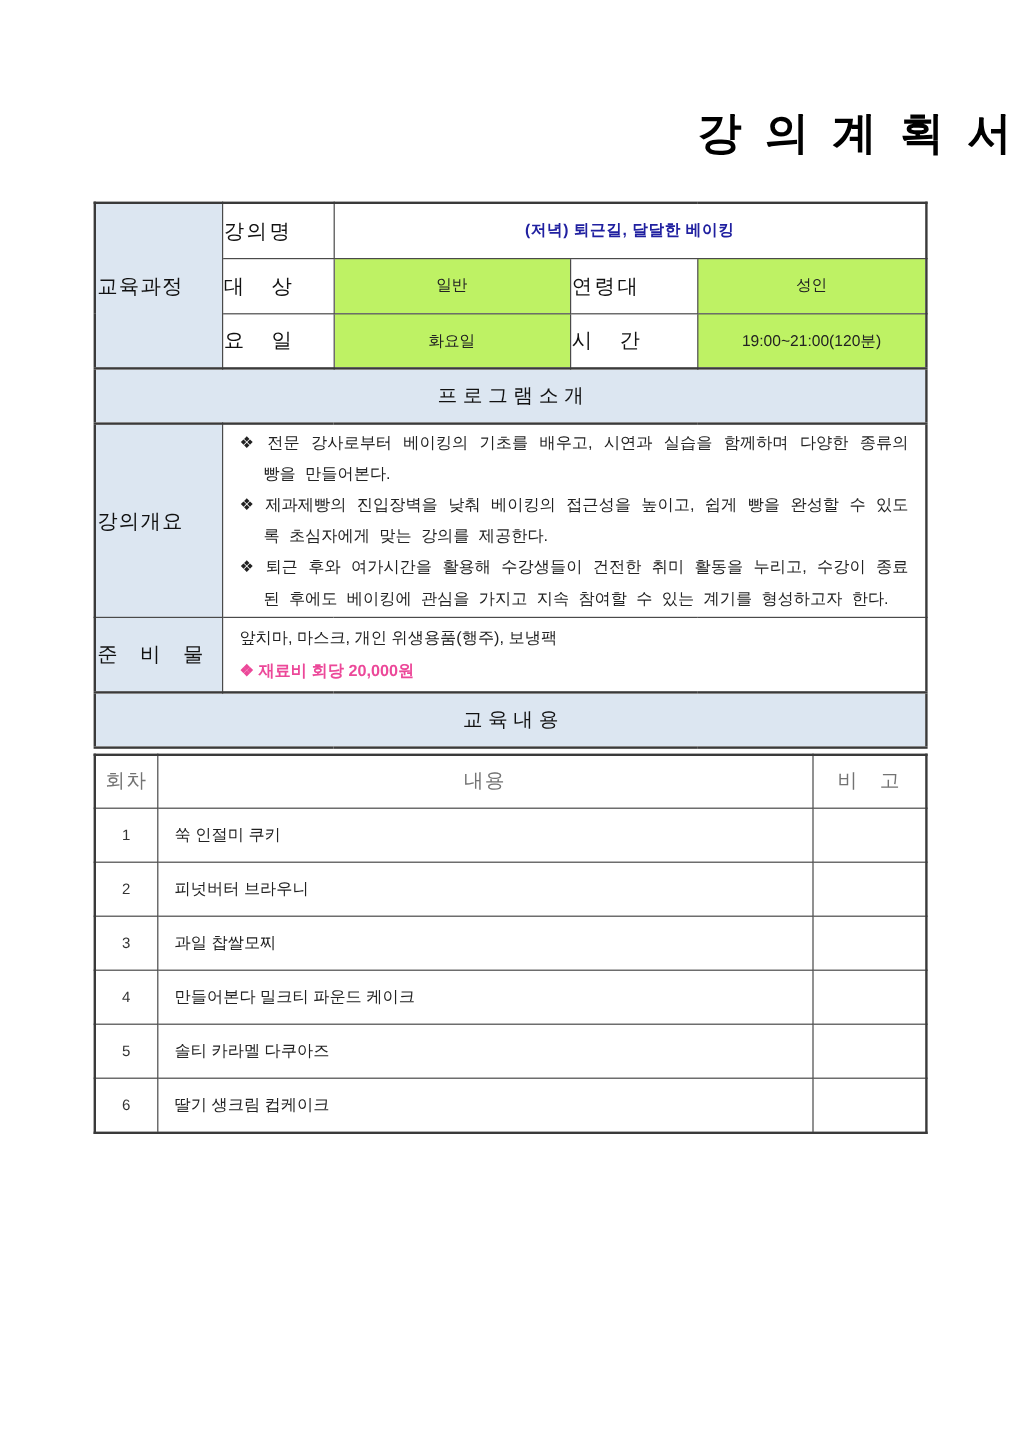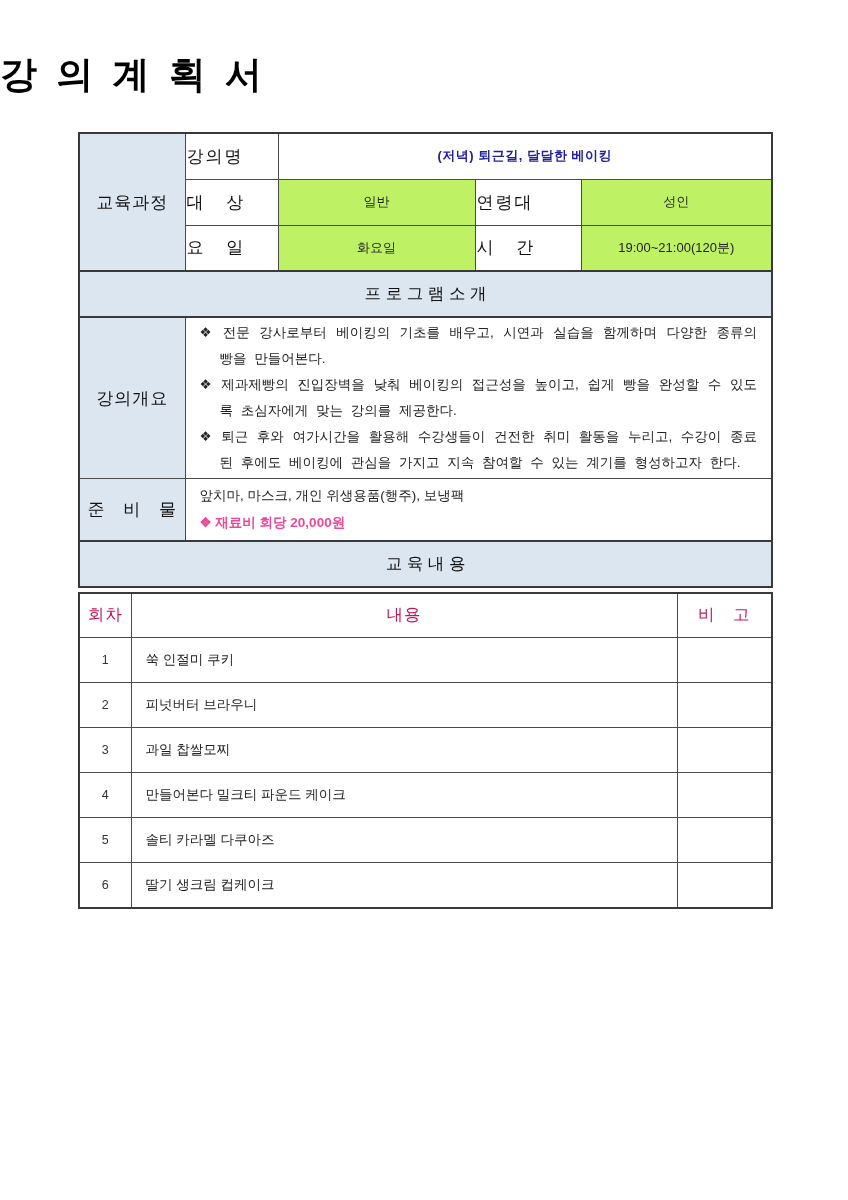--- a/index.html
+++ b/index.html
@@ -5,40 +5,40 @@
   html, body {
     margin: 0; padding: 0;
     width: 848px; height: 1200px;
     background: #ffffff;
     font-family: "Liberation Sans", sans-serif;
     color: #1a1a1a;
   }
   .page { position: relative; width: 848px; height: 1200px; overflow: hidden; }
 
   .doc-title {
-    margin: 50px auto 0;
-    text-align: left;
+    margin: 86px auto 0;
+    text-align: right;
     font-family: "Liberation Serif", serif;
     font-weight: bold;
     font-size: 37px;
     letter-spacing: 5px;
     color: #000;
   }
 
   .doc { width: 693px; margin: 32px 0 0 78px; }
 
   table { border-collapse: collapse; table-layout: fixed; width: 693px; }
   td { border: 1px solid #4a4a4a; vertical-align: middle; overflow: hidden; }
 
   .t1 { border: 2px solid #3a3a3a; }
   .t2 { border: 2px solid #3a3a3a; border-top-width: 2px; margin-top: 4px; }
 
   .hdr-cell {
     background: #dce6f1;
-    text-align: center;
+    text-align: left;
     font-size: 17px;
     letter-spacing: 1px;
     word-spacing: 12px;
     color: #111;
   }
   .lbl-cell {
     font-size: 17px;
     letter-spacing: 2px;
     word-spacing: 14px;
     color: #111;
@@ -91,21 +91,21 @@
     font-weight: bold;
   }
 
   .t2 .th-cell {
     text-align: center;
     font-size: 16.5px;
     letter-spacing: 1px;
     word-spacing: 12px;
     background: #fff;
     height: 41px;
-    color: #be185d;
+    color: #737373;
   }
   .t2 .no-cell {
     text-align: center;
     font-size: 12.5px;
     color: #333;
     height: 42px;
   }
   .t2 .content-cell {
     text-align: left;
     padding-left: 14px;

